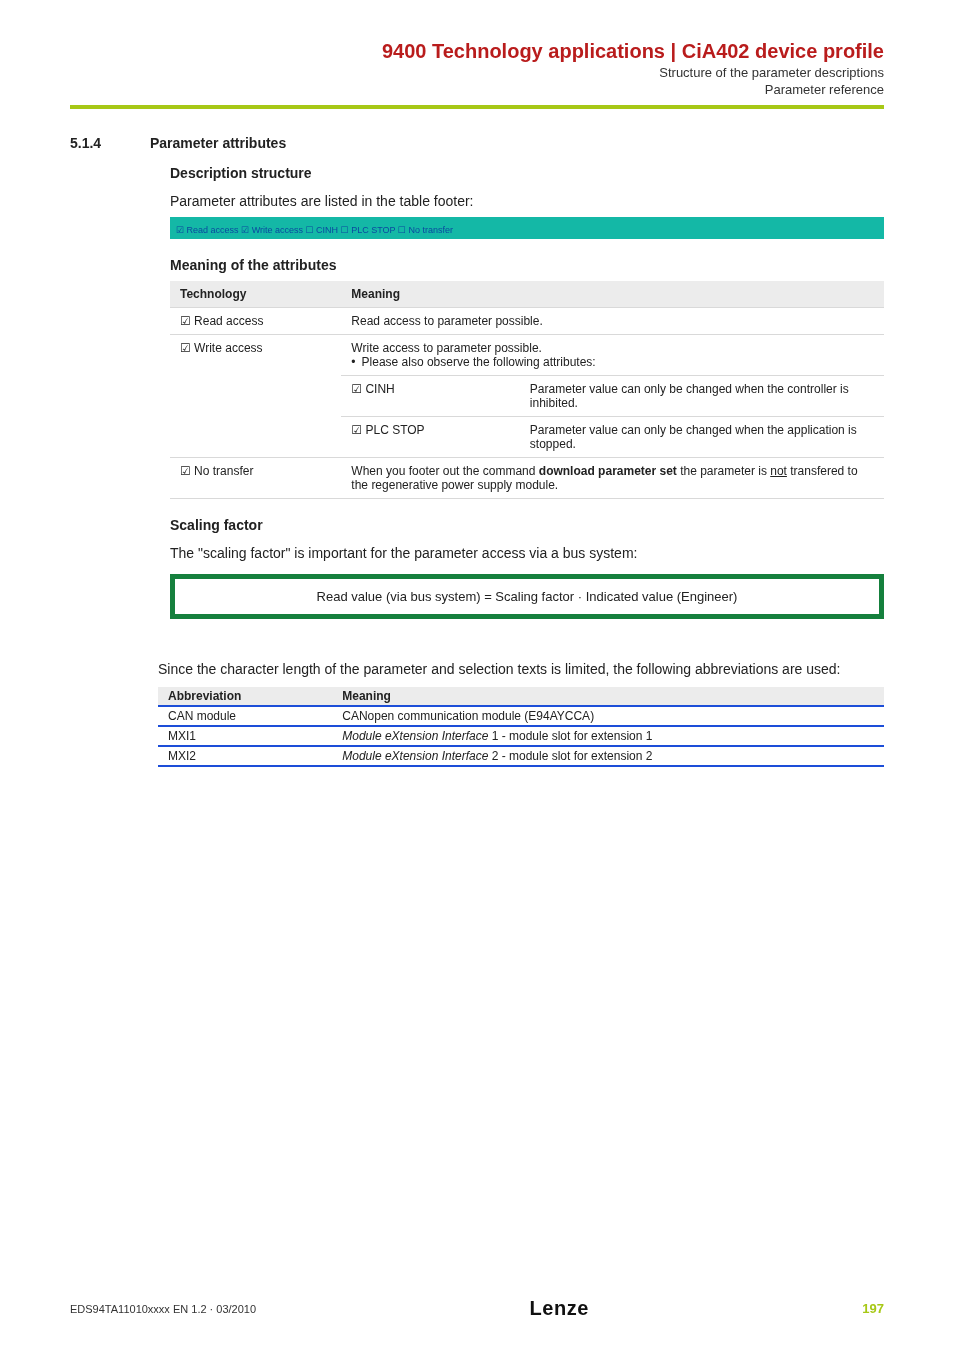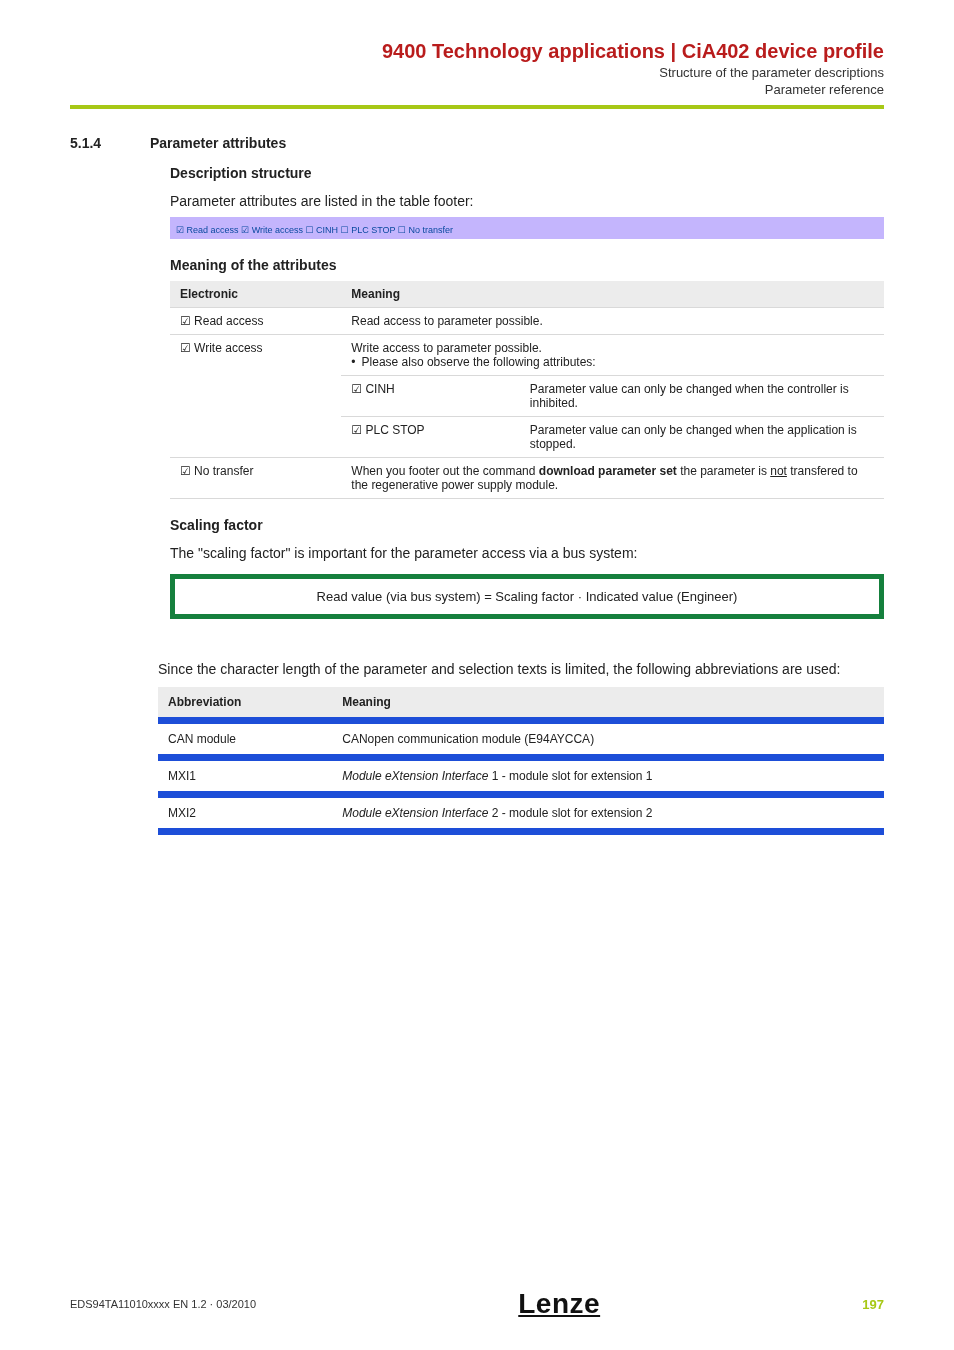--- a/index.html
+++ b/index.html
@@ -10,36 +10,36 @@
   .hdr-sub { font-size: 13px; color: #333; margin-top: 2px; }
   .hdr-rule { height: 4px; background: #a7c816; margin-top: 8px; width: 100%; }
   .sec { margin-top: 26px; }
   .sec-row { display: flex; align-items: baseline; gap: 28px; }
   .sec-num { min-width: 52px; font-size: 14px; font-weight: 700; }
   .sec-title { font-size: 14px; font-weight: 700; }
   .body-col { margin-left: 100px; }
   .body-col-wide { margin-left: 88px; }
   .para { font-size: 14px; margin-top: 10px; line-height: 1.45; }
   .subhead { font-size: 14px; font-weight: 700; margin-top: 14px; }
-  .yellow-bar { background: #c4b5fd; padding: 2px 6px; margin-top: 6px; }
+  .yellow-bar { background: #14b8a6; padding: 2px 6px; margin-top: 6px; }
   .yellow-bar span { font-size: 9px; color: #0b4aa0; white-space: nowrap; }
   table.attr { width: 100%; border-collapse: collapse; margin-top: 8px; font-size: 12px; }
   table.attr th, table.attr td { text-align: left; vertical-align: top; padding: 6px 10px; border-bottom: 1px solid #d9d9d9; }
   table.attr thead th { background: #ececec; font-weight: 700; }
   table.attr .sub td { padding-left: 10px; }
   .bul { list-style: none; padding-left: 0; }
   .bul li::before { content: "•"; margin-right: 6px; }
   .formula-box { border: 5px solid #15803d; padding: 10px 14px; margin-top: 10px; font-size: 13px; text-align: center; }
   table.abbr { width: 100%; border-collapse: collapse; margin-top: 8px; font-size: 12px; }
-  table.abbr th, table.abbr td { text-align: left; padding: 8px 10px; border-bottom: 7px solid #1d4ed8; }
+  table.abbr th, table.abbr td { text-align: left; padding: 2px 10px; border-bottom: 2px solid #1d4ed8; }
   table.abbr thead th { background: #ececec; font-weight: 700; }
   .italic { font-style: italic; }
   .underline { text-decoration: underline; }
   .footer { position: absolute; bottom: 30px; left: 70px; right: 70px; display: flex; align-items: center; justify-content: space-between; font-size: 11px; color: #333; }
-  .logo { font-family: Arial, sans-serif; font-weight: 800; font-size: 28px; letter-spacing: 0.5px; color: #111; text-decoration: underline; }
+  .logo { font-family: Arial, sans-serif; font-weight: 800; font-size: 20px; letter-spacing: 0.5px; color: #111; }
   .pagenum { font-weight: 700; color: #a7c816; font-size: 13px; }
 </style>
 </head>
 <body>
 
 <div class="page">
 
   <div class="hdr">
     <div class="hdr-title">9400 Technology applications | CiA402 device profile</div>
     <div class="hdr-sub">Structure of the parameter descriptions</div>
@@ -64,21 +64,21 @@
       <div class="subhead" style="margin-top:18px;">Meaning of the attributes</div>
 
       <table class="attr">
         <colgroup>
             <col style="width:24%">
             <col style="width:25%">
             <col>
           </colgroup>
         <thead>
           <tr>
-            <th>Electronic</th>
+            <th>Technology</th>
             <th colspan="2">Meaning</th>
           </tr>
         </thead>
         <tbody>
           <tr>
             <td>☑ Read access</td>
             <td colspan="2">Read access to parameter possible.</td>
           </tr>
           <tr>
             <td rowspan="3">☑ Write access</td>

